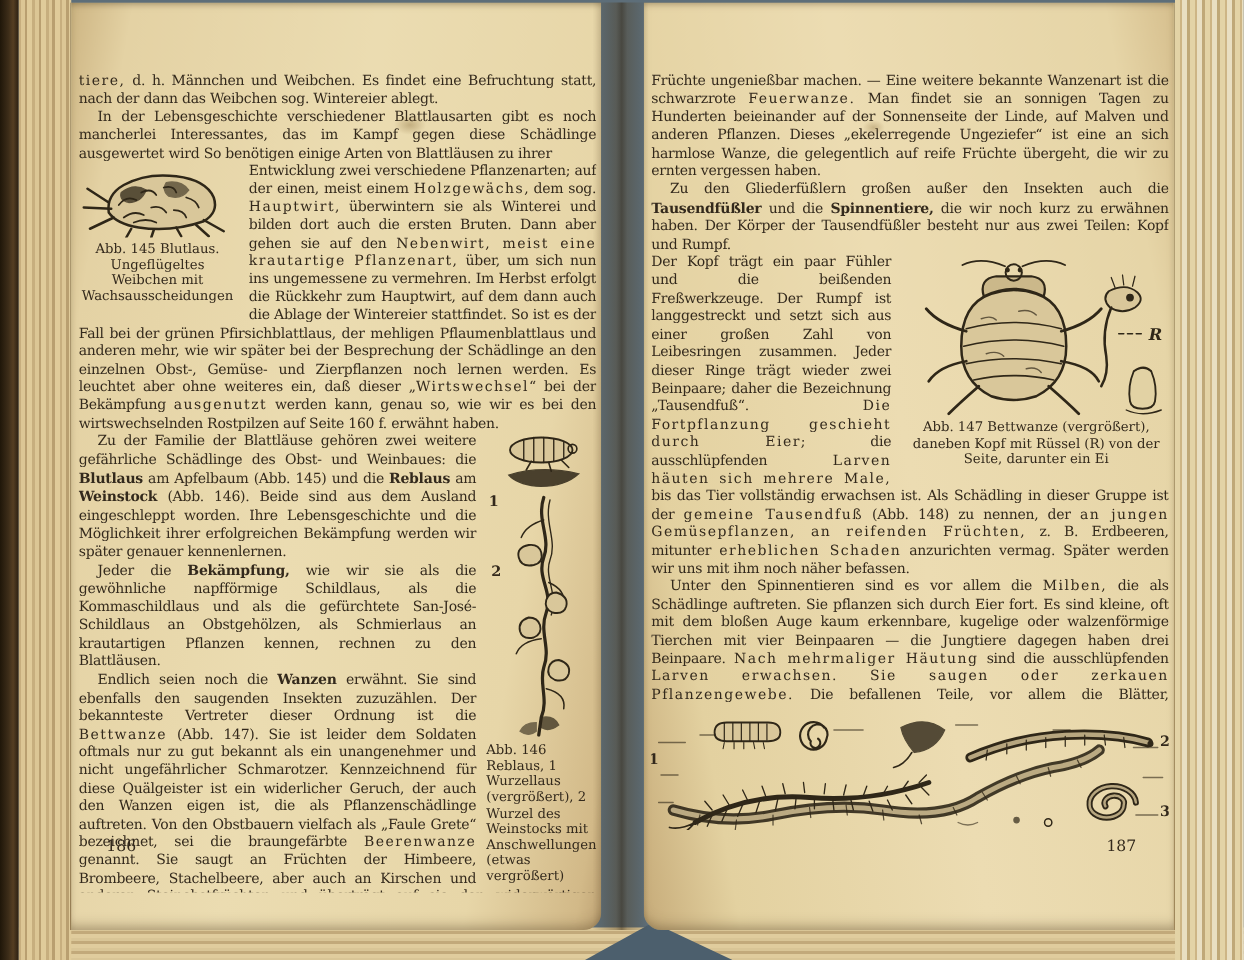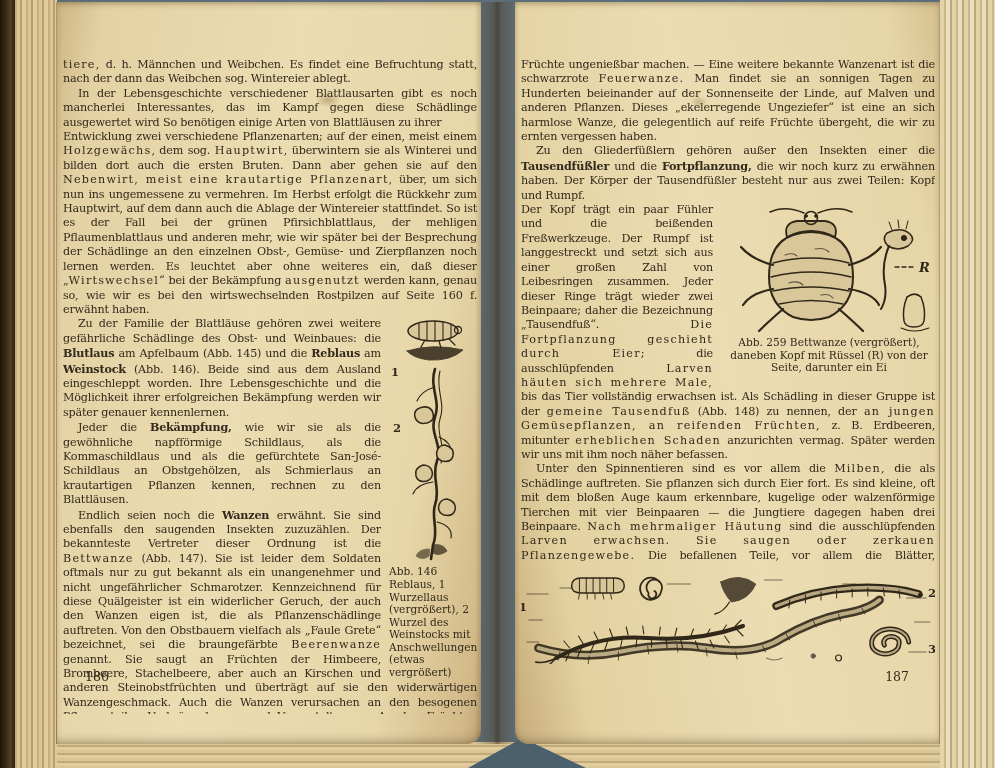--- a/index.html
+++ b/index.html
@@ -70,20 +70,32 @@
   <div class="bottom-gap"></div>
   <div class="cover-left"></div>
   <div class="edge-left"></div>
   <div class="edge-right"></div>
 
   <div class="page page-left">
     <div class="content">
       <p><span class="sp">tiere,</span><span> d. h. Männchen und Weibchen. Es findet eine Befruchtung statt, nach der dann das Weibchen sog. Wintereier ablegt.</span></p>
       <p class="ind"><span>In der Lebensgeschichte verschiedener Blattlausarten gibt es noch mancherlei Interessantes, das im Kampf gegen diese Schädlinge ausgewertet wird So benötigen einige Arten von Blattläusen zu ihrer</span></p>
 
+      <figure class="fig145">
+        <svg width="126" height="58" viewBox="0 0 126 58">
+          <g stroke="#2f2718" fill="none" stroke-linecap="round">
+            <path d="M24,38 Q22,24 36,16 Q54,6 78,9 Q102,12 108,26 Q112,38 100,45 Q74,54 48,50 Q30,47 24,38 Z" fill="#d9c79a" stroke-width="2"></path>
+            <path d="M34,22 q10,-8 20,-2 q-4,10 -14,10 q-8,-2 -6,-8 Z" fill="#2f2718" opacity=".75"></path>
+            <path d="M70,14 q12,-2 18,6 q-6,8 -16,5 q-6,-5 -2,-11 Z" fill="#2f2718" opacity=".6"></path>
+            <path d="M32,32 q6,-8 14,-4 M50,22 q8,-4 12,2 M68,18 q8,-2 10,4 M36,42 q8,-6 16,-2 M58,34 q8,-2 12,4 M44,46 q10,-4 18,0 M76,36 q8,0 10,6 M86,26 q8,2 10,8" stroke-width="1.4"></path>
+            <path d="M24,30 L7,19 M26,35 L4,34 M28,42 L9,51 M100,44 L116,53 M94,48 L104,57 M42,51 L38,58 M60,52 L58,58 M78,50 L82,57" stroke-width="2"></path>
+          </g>
+        </svg>
+        <figcaption class="figcap">Abb. 145 Blutlaus. Ungeflügeltes Weibchen mit Wachsausscheidungen</figcaption>
+      </figure>
 
       <p><span>Entwicklung zwei verschiedene Pflanzenarten; auf der einen, meist einem </span><span class="sp">Holzgewächs</span><span>, dem sog. </span><span class="sp">Hauptwirt</span><span>, überwintern sie als Winterei und bilden dort auch die ersten Bruten. Dann aber gehen sie auf den </span><span class="sp">Nebenwirt, meist eine krautartige Pflanzenart,</span><span> über, um sich nun ins ungemessene zu vermehren. Im Herbst erfolgt die Rückkehr zum Hauptwirt, auf dem dann auch die Ablage der Wintereier stattfindet. So ist es der Fall bei der grünen Pfirsichblattlaus, der mehligen Pflaumenblattlaus und anderen mehr, wie wir später bei der Besprechung der Schädlinge an den einzelnen Obst-, Gemüse- und Zierpflanzen noch lernen werden. Es leuchtet aber ohne weiteres ein, daß dieser „</span><span class="sp">Wirtswechsel</span><span>“ bei der Bekämpfung </span><span class="sp">ausgenutzt</span><span> werden kann, genau so, wie wir es bei den wirtswechselnden Rostpilzen auf Seite 160 f. erwähnt haben.</span></p>
 
       <figure class="fig146">
         <svg width="88" height="245" viewBox="0 0 88 245">
           <g stroke="#2f2718" fill="none" stroke-linecap="round">
             <ellipse cx="44" cy="14" rx="25" ry="10" fill="#d9c79a" stroke-width="1.5"></ellipse>
             <path d="M30,6 V22 M38,4 V24 M46,4 V24 M54,5 V23 M62,8 V20" stroke-width="1.1"></path>
             <circle cx="69" cy="13" r="3.5" stroke-width="1.3"></circle>
             <path d="M60,22 l6,6 M50,24 l2,7 M36,23 l-4,7" stroke-width="1.3"></path>
@@ -108,21 +120,21 @@
       <p class="ind"><span>Jeder die </span><span class="b">Bekämpfung,</span><span> wie wir sie als die gewöhnliche napfförmige Schildlaus, als die Kommaschildlaus und als die gefürchtete San-José-Schildlaus an Obstgehölzen, als Schmierlaus an krautartigen Pflanzen kennen, rechnen zu den Blattläusen.</span></p>
       <p class="ind"><span>Endlich seien noch die </span><span class="b">Wanzen</span><span> erwähnt. Sie sind ebenfalls den saugenden Insekten zuzuzählen. Der bekannteste Vertreter dieser Ordnung ist die </span><span class="sp">Bettwanze</span><span> (Abb. 147). Sie ist leider dem Soldaten oftmals nur zu gut bekannt als ein unangenehmer und nicht ungefährlicher Schmarotzer. Kennzeichnend für diese Quälgeister ist ein widerlicher Geruch, der auch den Wanzen eigen ist, die als Pflanzenschädlinge auftreten. Von den Obstbauern vielfach als „Faule Grete“ bezeichnet, sei die braungefärbte </span><span class="sp">Beerenwanze</span><span> genannt. Sie saugt an Früchten der Himbeere, Brombeere, Stachelbeere, aber auch an Kirschen und anderen Steinobstfrüchten und überträgt auf sie den widerwärtigen Wanzengeschmack. Auch die Wanzen verursachen an den besogenen Pflanzenteilen Verkrüppelungen und Verunstaltungen. An den Früchten der Birne sehen wir z. B. eine Vermehrung und Vergrößerung der Steinzellen, die unter Umständen die</span></p>
     </div>
     <span class="pagenum pn-left">186</span>
   </div>
 
   <div class="page page-right">
     <div class="content">
       <div class="rp-text">
         <p><span>Früchte ungenießbar machen. — Eine weitere bekannte Wanzenart ist die schwarzrote </span><span class="sp">Feuerwanze.</span><span> Man findet sie an sonnigen Tagen zu Hunderten beieinander auf der Sonnenseite der Linde, auf Malven und anderen Pflanzen. Dieses „ekelerregende Ungeziefer“ ist eine an sich harmlose Wanze, die gelegentlich auf reife Früchte übergeht, die wir zu ernten vergessen haben.</span></p>
-        <p class="ind"><span>Zu den Gliederfüßlern gehören außer den Insekten einer die </span><span class="b">Tausendfüßler</span><span> und die </span><span class="b">Fortpflanzung,</span><span> die wir noch kurz zu erwähnen haben. Der Körper der Tausendfüßler besteht nur aus zwei Teilen: Kopf und Rumpf.</span></p>
+        <p class="ind"><span>Zu den Gliederfüßlern großen außer den Insekten auch die </span><span class="b">Tausendfüßler</span><span> und die </span><span class="b">Spinnentiere,</span><span> die wir noch kurz zu erwähnen haben. Der Körper der Tausendfüßler besteht nur aus zwei Teilen: Kopf und Rumpf.</span></p>
 
         <figure class="fig147">
           <svg width="212" height="128" viewBox="0 0 212 128">
             <g stroke="#2f2718" fill="none" stroke-linecap="round">
               <path d="M46,72 Q46,38 70,30 Q88,24 106,30 Q130,38 130,72 Q130,100 106,112 Q88,118 70,112 Q46,100 46,72 Z" fill="#d9c79a" stroke-width="2"></path>
               <path d="M50,58 Q88,48 126,58 M48,72 Q88,62 128,72 M50,86 Q88,78 126,86 M56,99 Q88,92 120,99" stroke-width="1.3"></path>
               <path d="M62,50 q8,-3 12,1 M92,44 q9,-2 14,3 M66,78 q9,-3 14,2 M98,90 q8,-2 12,3" stroke-width="1.1" opacity=".7"></path>
               <path d="M64,32 Q60,18 74,16 L102,16 Q116,18 112,32 Q100,26 88,26 Q76,26 64,32 Z" fill="#cbb88a" stroke-width="1.8"></path>
               <circle cx="88" cy="13" r="6.5" stroke-width="1.6"></circle>
               <circle cx="83" cy="11" r="1.4" fill="#2f2718"></circle>
@@ -132,21 +144,21 @@
               <path d="M164,28 q14,-7 23,1 q6,6 -2,12 q-10,6 -20,0 q-7,-7 -1,-13 Z" fill="#d9c79a" stroke-width="1.5"></path>
               <circle cx="181" cy="33" r="2.6" fill="#2f2718"></circle>
               <path d="M169,25 l-3,-8 M176,23 l-1,-8 M183,24 l2,-8" stroke-width="1"></path>
               <path d="M166,41 Q158,60 162,80 Q164,94 158,104" stroke-width="2"></path>
               <path d="M172,62 L190,62" stroke-width="1.3" stroke-dasharray="4 3"></path>
               <path d="M184,92 q8,-6 14,0 q5,12 3,24 q-1,6 -10,6 q-9,0 -10,-6 q-2,-12 3,-24 Z" fill="#e2d2a4" stroke-width="1.5"></path>
               <path d="M184,92 Q191,87 198,92 M178,123 q13,6 28,0" stroke-width="1.1"></path>
             </g>
             <text x="196" y="67" font-size="13" font-style="italic" font-weight="bold" fill="#2f2718">R</text>
           </svg>
-          <figcaption class="figcap">Abb. 259 Bettwanze (vergrößert), daneben Kopf mit Rüssel (R) von der Seite, darunter ein Ei</figcaption>
+          <figcaption class="figcap">Abb. 147 Bettwanze (vergrößert), daneben Kopf mit Rüssel (R) von der Seite, darunter ein Ei</figcaption>
         </figure>
 
         <p><span>Der Kopf trägt ein paar Fühler und die beißenden Freßwerkzeuge. Der Rumpf ist langgestreckt und setzt sich aus einer großen Zahl von Leibesringen zusammen. Jeder dieser Ringe trägt wieder zwei Beinpaare; daher die Bezeichnung „Tausendfuß“. </span><span class="sp">Die Fortpflanzung geschieht durch Eier;</span><span> die ausschlüpfenden </span><span class="sp">Larven häuten sich mehrere Male,</span><span> bis das Tier vollständig erwachsen ist. Als Schädling in dieser Gruppe ist der </span><span class="sp">gemeine Tausendfuß</span><span> (Abb. 148) zu nennen, der </span><span class="sp">an jungen Gemüsepflanzen, an reifenden Früchten,</span><span> z. B. Erdbeeren, mitunter </span><span class="sp">erheblichen Schaden</span><span> anzurichten vermag. Später werden wir uns mit ihm noch näher befassen.</span></p>
         <p class="ind"><span>Unter den Spinnentieren sind es vor allem die </span><span class="sp">Milben,</span><span> die als Schädlinge auftreten. Sie pflanzen sich durch Eier fort. Es sind kleine, oft mit dem bloßen Auge kaum erkennbare, kugelige oder walzenförmige Tierchen mit vier Beinpaaren — die Jungtiere dagegen haben drei Beinpaare. </span><span class="sp">Nach mehrmaliger Häutung</span><span> sind die ausschlüpfenden </span><span class="sp">Larven erwachsen. Sie saugen oder zerkauen Pflanzengewebe.</span><span> Die befallenen Teile, vor allem die Blätter, verkümmern und verkrüppeln, wodurch naturgemäß das gesamte Wachstum leidet. Später werden wir mehrere Arten von Milben kennenlernen, die an den Blättern von Obstgewächsen Verfärbungen, Rollungen und andere Schädigungen hervorrufen. Manche Milben verursachen durch ihre Freß- und Saugtätigkeit an befallenen</span></p>
       </div>
 
       <figure class="fig148">
         <svg width="100%" height="100" viewBox="0 0 425 100" preserveAspectRatio="none">
           <g stroke="#2f2718" fill="none" stroke-linecap="round">
             <path d="M6,30 h22 M40,24 h16 M150,20 h24 M250,16 h18 M330,20 h14 M396,34 h20 M8,56 h14 M404,58 h16 M6,78 h12 M398,88 h18" stroke-width="1.1" opacity=".6"></path>

